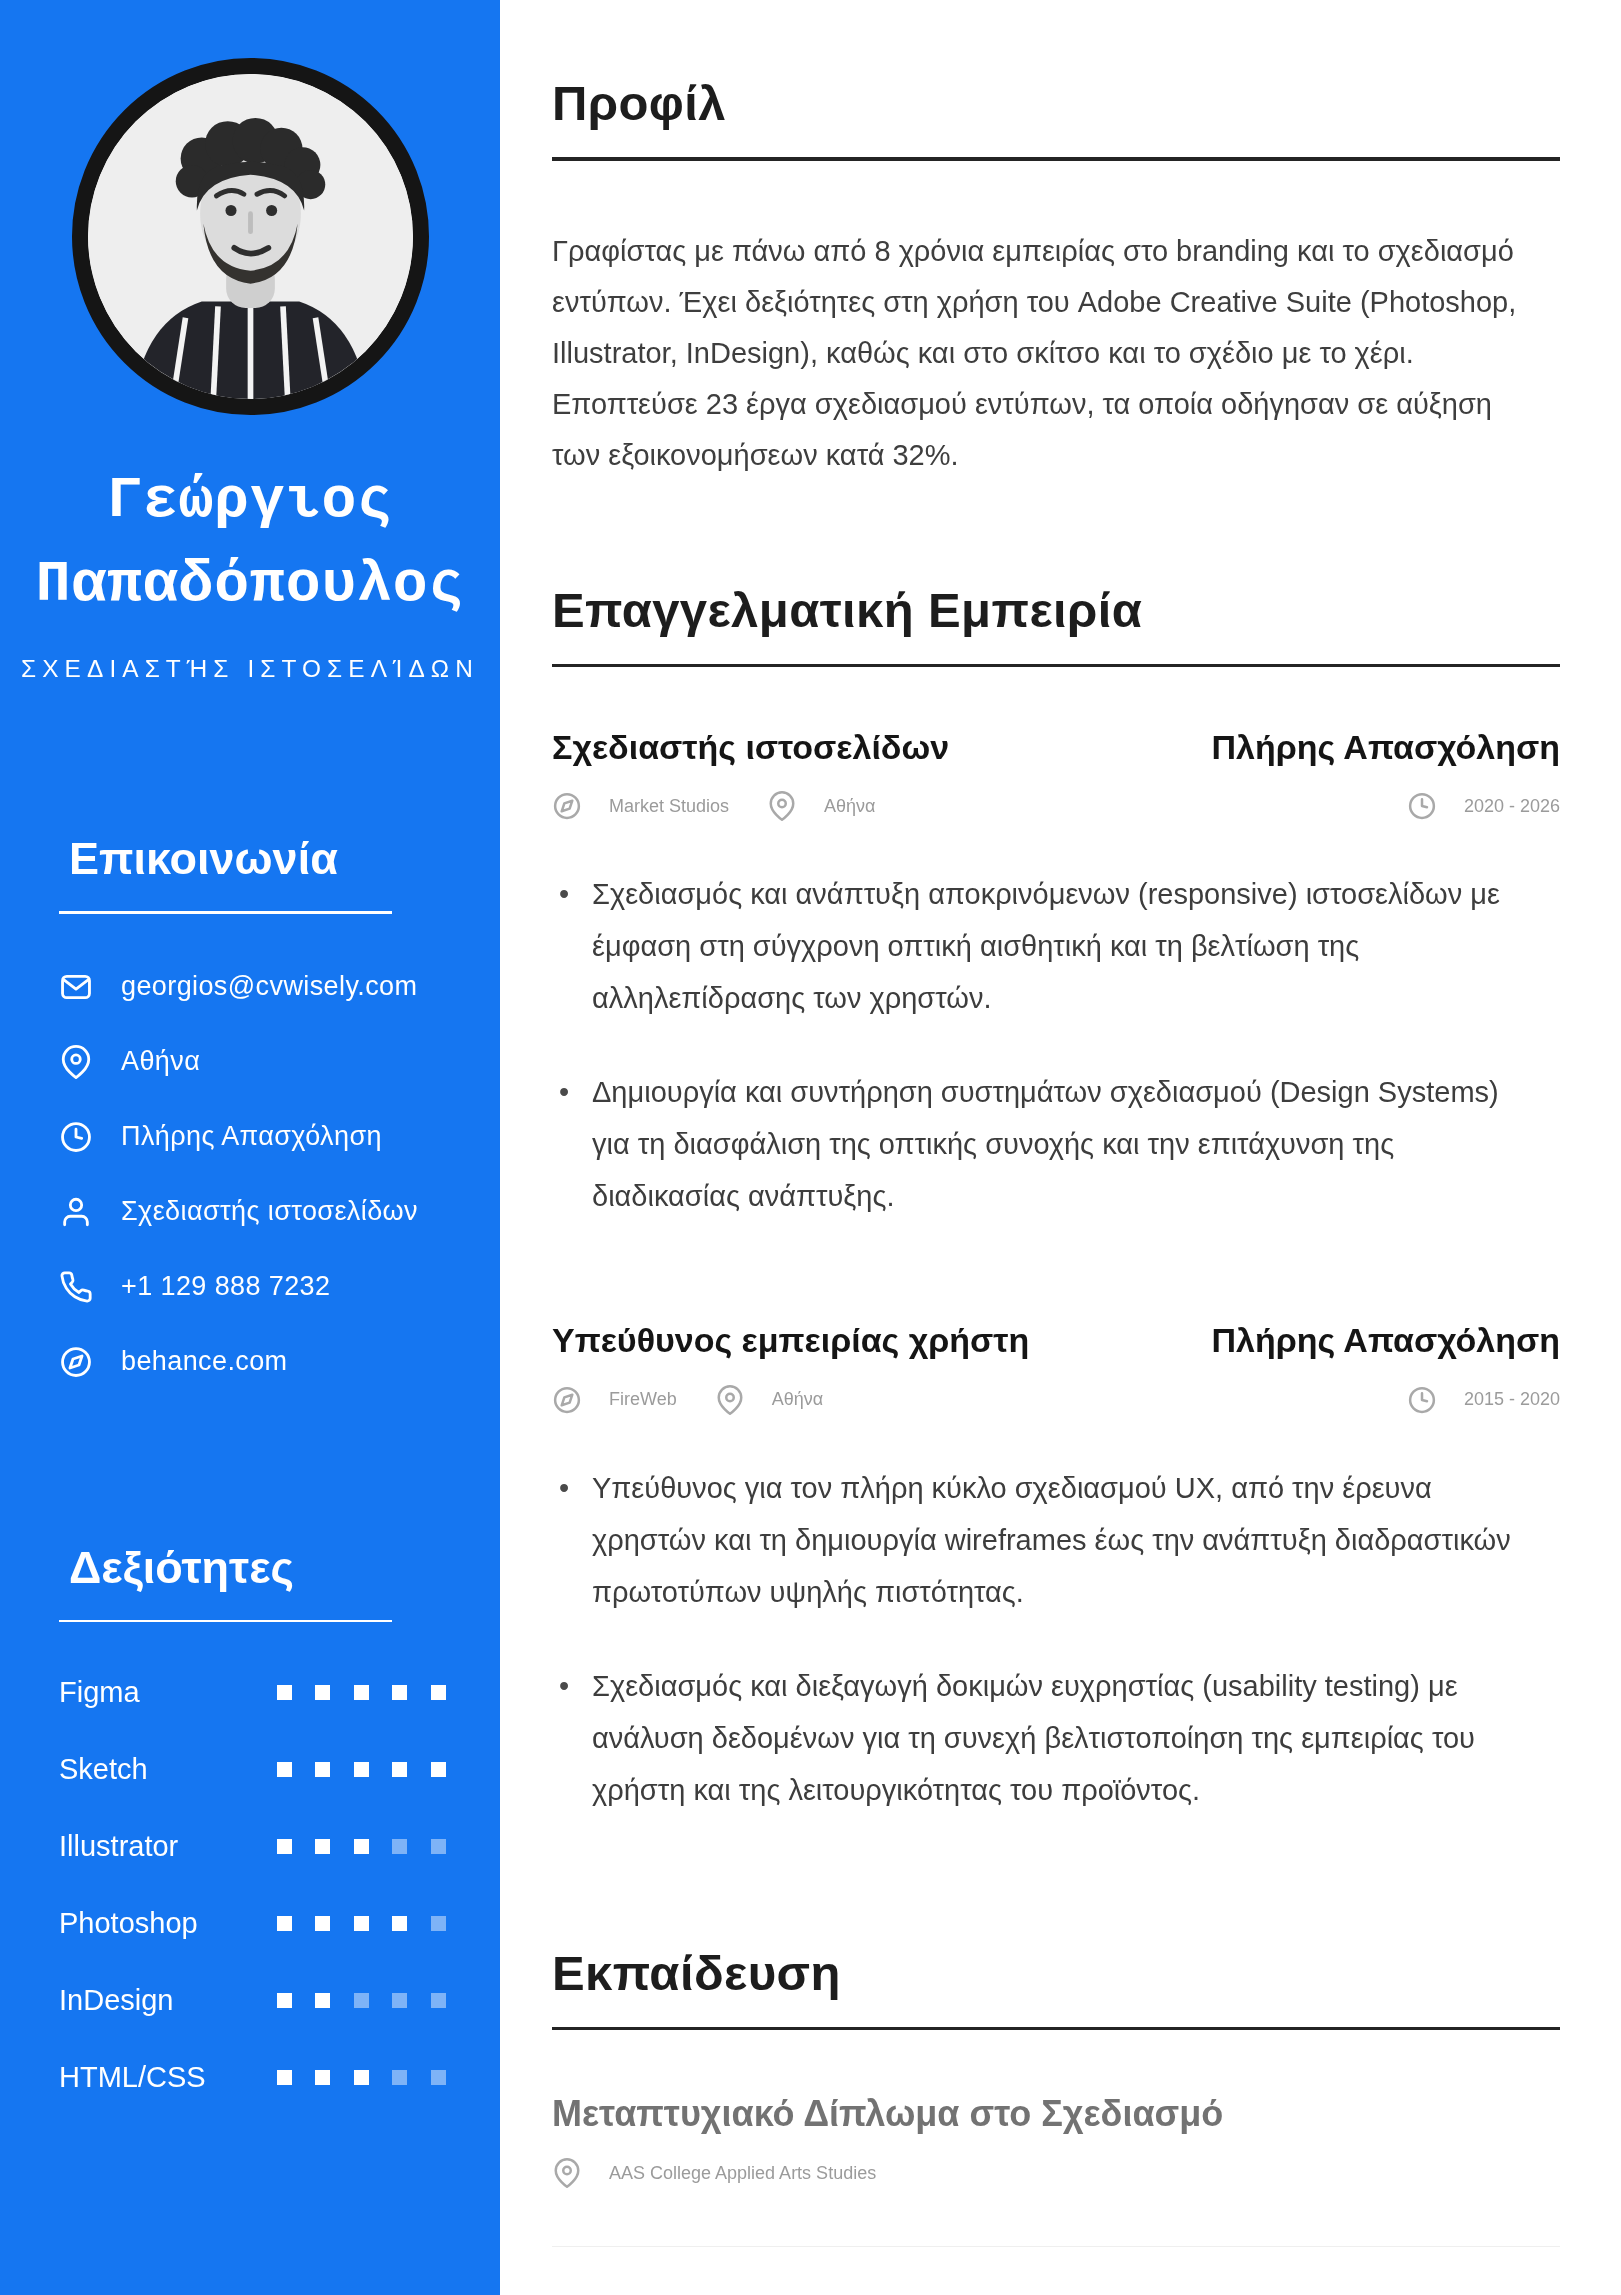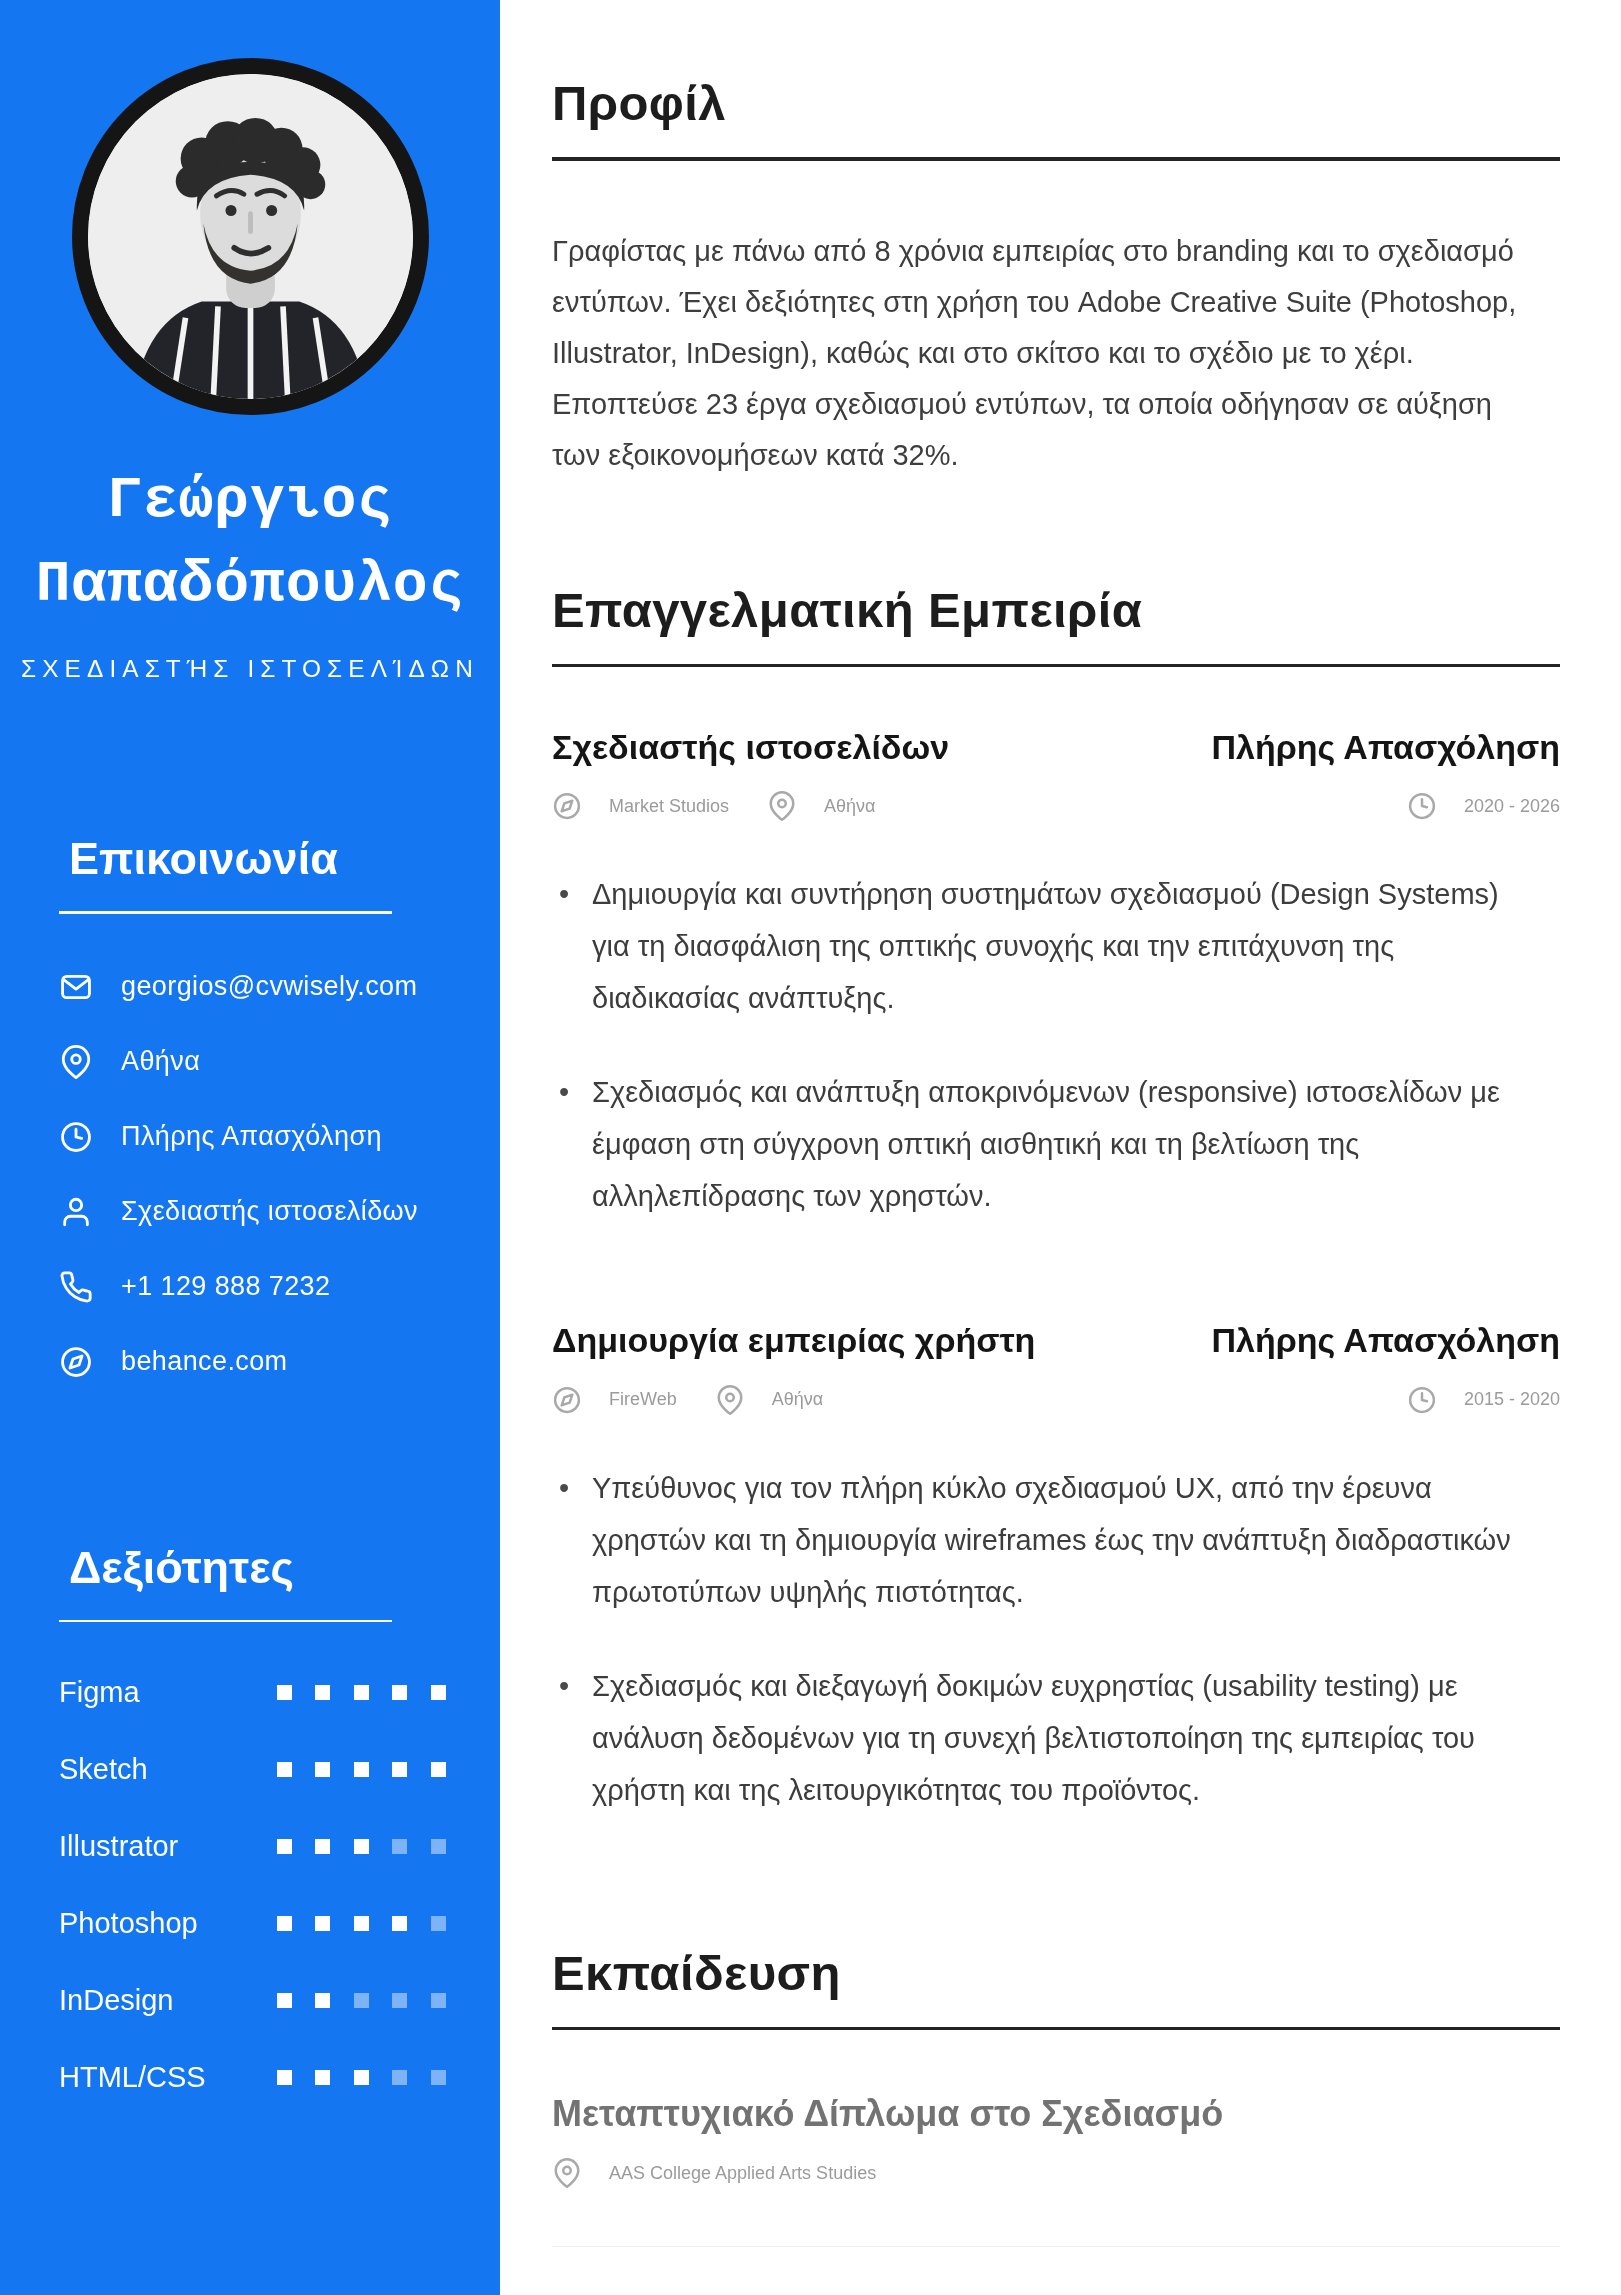--- a/index.html
+++ b/index.html
@@ -276,27 +276,27 @@
                 <span class="m-icon">
                   <svg class="iconsvg" viewBox="0 0 24 24">
                     <circle cx="12" cy="12" r="9.5"></circle>
                     <polyline points="12 6.5 12 12 16 13"></polyline>
                   </svg>
                 </span>
                 <span class="">2020 - 2026</span>
               </span>
             </div>
             <ul class="bullets">
+              <li>Σχεδιασμός και ανάπτυξη αποκρινόμενων (responsive) ιστοσελίδων με έμφαση στη σύγχρονη οπτική αισθητική και τη βελτίωση της αλληλεπίδρασης των χρηστών.</li>
               <li>Δημιουργία και συντήρηση συστημάτων σχεδιασμού (Design Systems) για τη διασφάλιση της οπτικής συνοχής και την επιτάχυνση της διαδικασίας ανάπτυξης.</li>
-              <li>Σχεδιασμός και ανάπτυξη αποκρινόμενων (responsive) ιστοσελίδων με έμφαση στη σύγχρονη οπτική αισθητική και τη βελτίωση της αλληλεπίδρασης των χρηστών.</li>
             </ul>
           </article>
           <article class="job">
             <div class="job-head">
-              <span class="job-title">Δημιουργία εμπειρίας χρήστη</span>
+              <span class="job-title">Υπεύθυνος εμπειρίας χρήστη</span>
               <span class="job-type">Πλήρης Απασχόληση</span>
             </div>
             <div class="job-meta">
               <div class="meta-left">
                 <span class="meta-pair">
                   <span class="m-icon">
                     <svg class="iconsvg" viewBox="0 0 24 24">
                       <circle cx="12" cy="12" r="9.5"></circle>
                       <polygon points="16.24 7.76 14.12 14.12 7.76 16.24 9.88 9.88"></polygon>
                     </svg>

